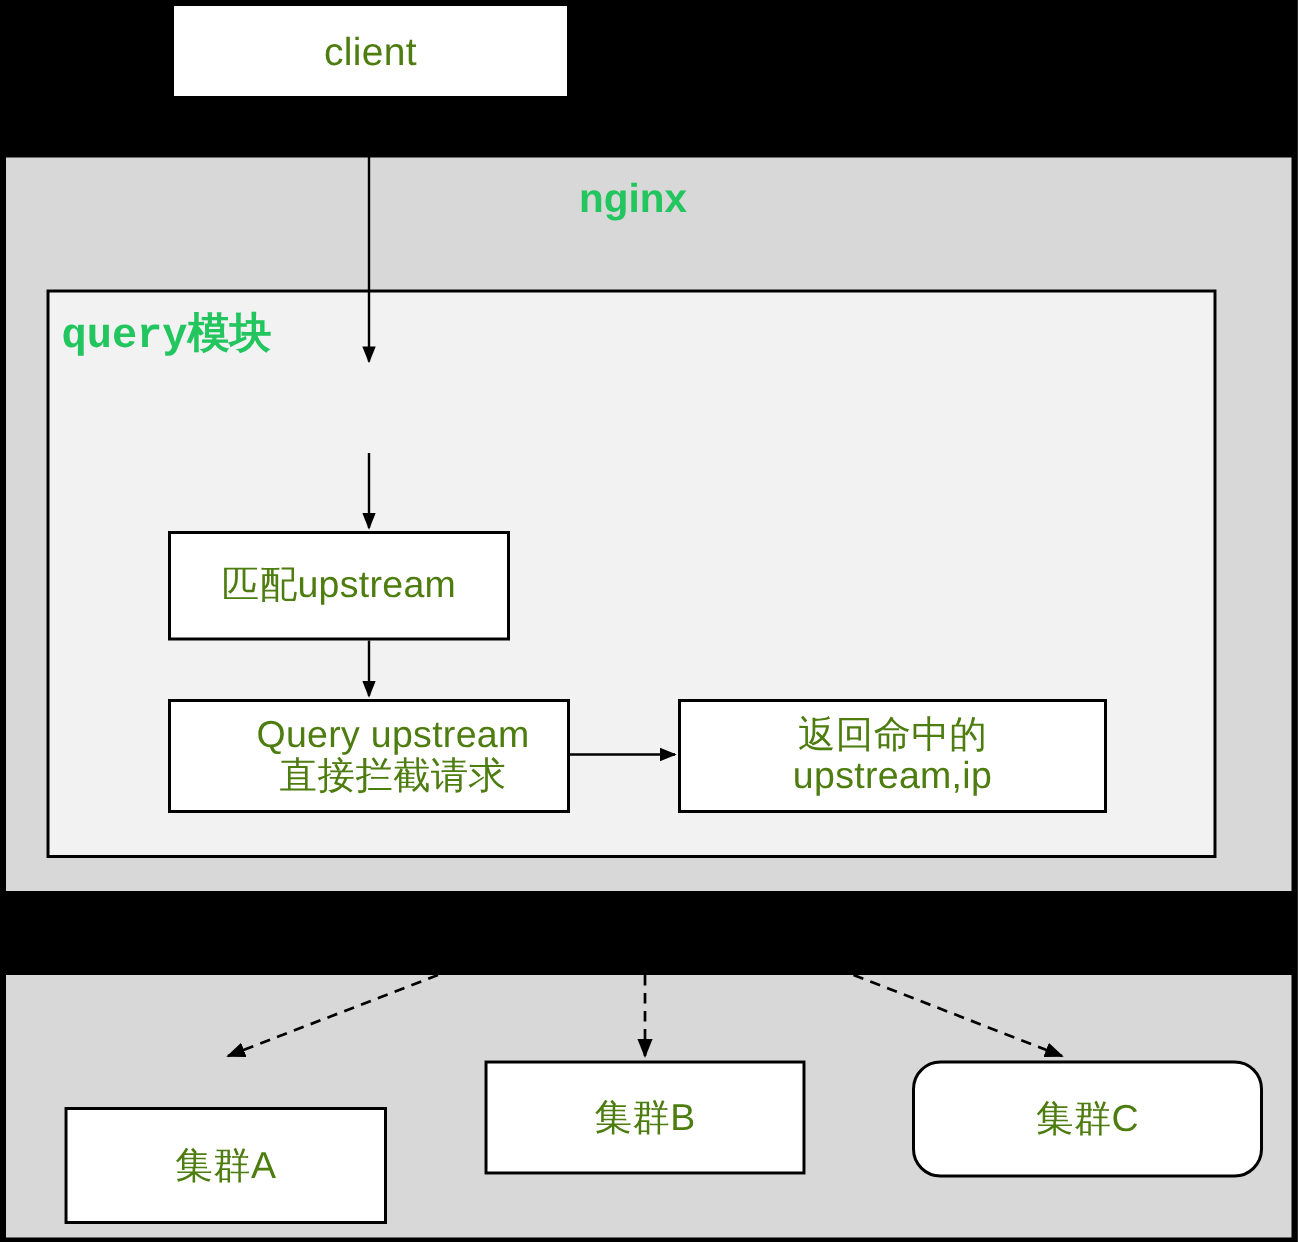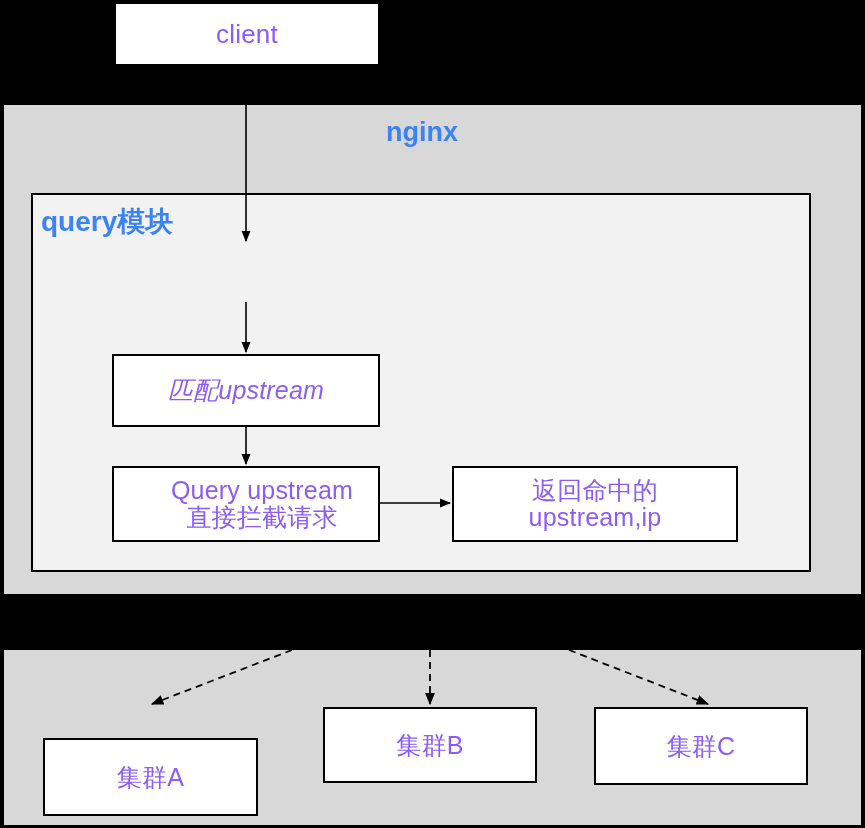--- a/index.html
+++ b/index.html
@@ -25,21 +25,21 @@
   .node {
     position: absolute;
     background: #ffffff;
     border: 2px solid #000000;
     box-sizing: border-box;
     display: flex;
     flex-direction: column;
     align-items: center;
     justify-content: center;
     text-align: center;
-    color: #8b5cf6;
+    color: #4d7c0f;
     line-height: 1.08;
     font-size: 25px;
     letter-spacing: 0.2px;
   }
   .node .line {
     display: block;
     white-space: nowrap;
   }
 
   
@@ -50,50 +50,50 @@
   }
   .region-inner {
     position: absolute;
     box-sizing: border-box;
     background: #f2f2f2;
     border: 2px solid #000000;
   }
   .region-label {
     position: absolute;
     font-weight: bold;
-    color: #3b82f6;
+    color: #22c55e;
     white-space: nowrap;
   }
 
   
   #wires {
     position: absolute;
     left: 0;
     top: 0;
     width: 865px;
     height: 828px;
     pointer-events: none;
   }
 
   
   #client-box        { left: 114px; top: 2px;   width: 266px; height: 64px;  font-size: 26px; }
   #nginx-region      { left: 4px;   top: 105px; width: 857px; height: 489px; }
   #query-region      { left: 31px;  top: 193px; width: 780px; height: 379px; }
   #nginx-label       { left: 386px; top: 117px; font-size: 27px; }
-  #query-label       { left: 41px;  top: 203px; font-size: 28px; }
+  #query-label       { left: 41px;  top: 203px; font-size: 28px; font-family: Liberation Mono, monospace; }
 
   #match-location-box { left: 112px; top: 243px; width: 268px; height: 59px; }
-  #match-upstream-box { left: 112px; top: 354px; width: 268px; height: 73px; font-style: italic; }
+  #match-upstream-box { left: 112px; top: 354px; width: 228px; height: 73px; }
   #query-upstream-box { left: 112px; top: 466px; width: 268px; height: 76px; padding-left: 32px; }
   #return-upstream-box{ left: 452px; top: 466px; width: 286px; height: 76px; }
 
   #cluster-region    { left: 4px;   top: 650px; width: 857px; height: 175px; }
   #cluster-a-box     { left: 43px;  top: 738px; width: 215px; height: 78px; }
   #cluster-b-box     { left: 323px; top: 707px; width: 214px; height: 76px; }
-  #cluster-c-box     { left: 594px; top: 707px; width: 214px; height: 78px; }
+  #cluster-c-box     { left: 608px; top: 707px; width: 234px; height: 78px; border-radius: 19px; }
 </style>
 </head>
 <body>
 
 <div id="diagram">
 
   <div class="node" id="client-box">
     <span class="line">client</span>
   </div>
 

